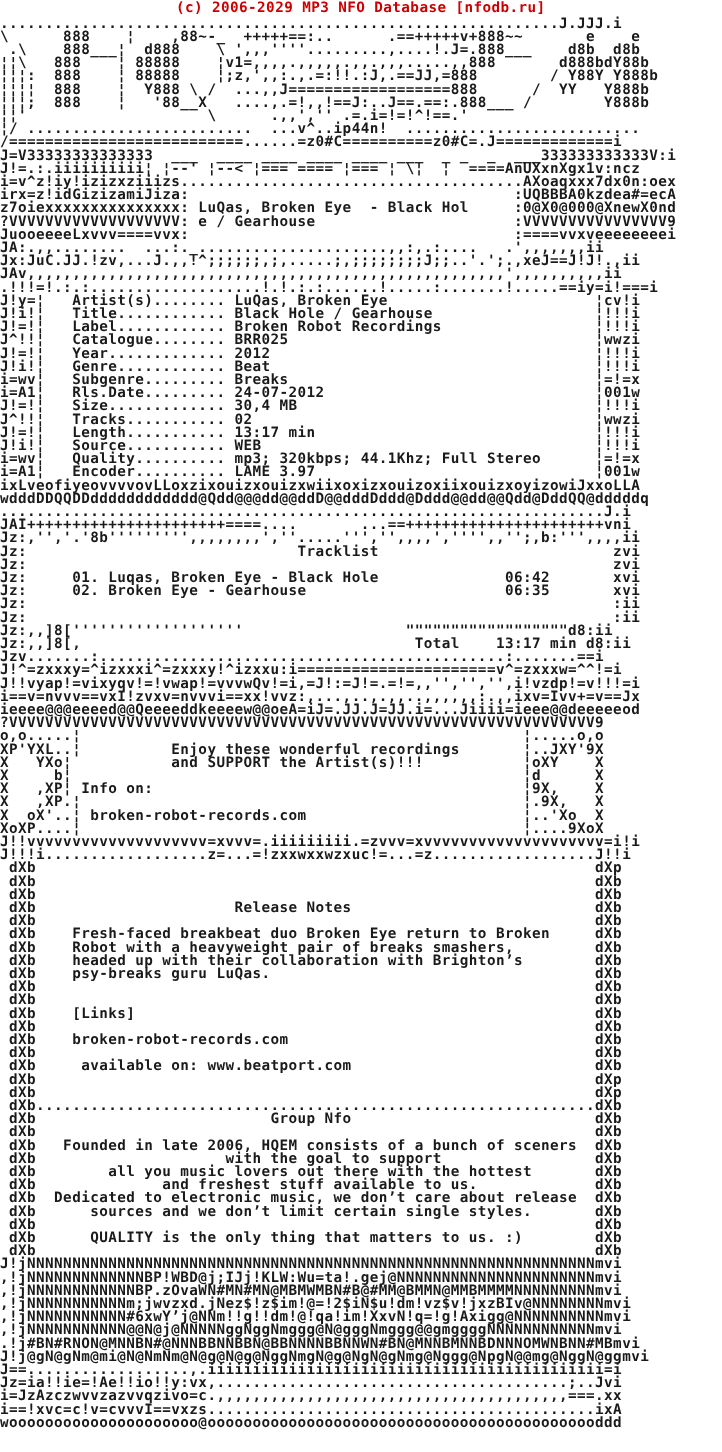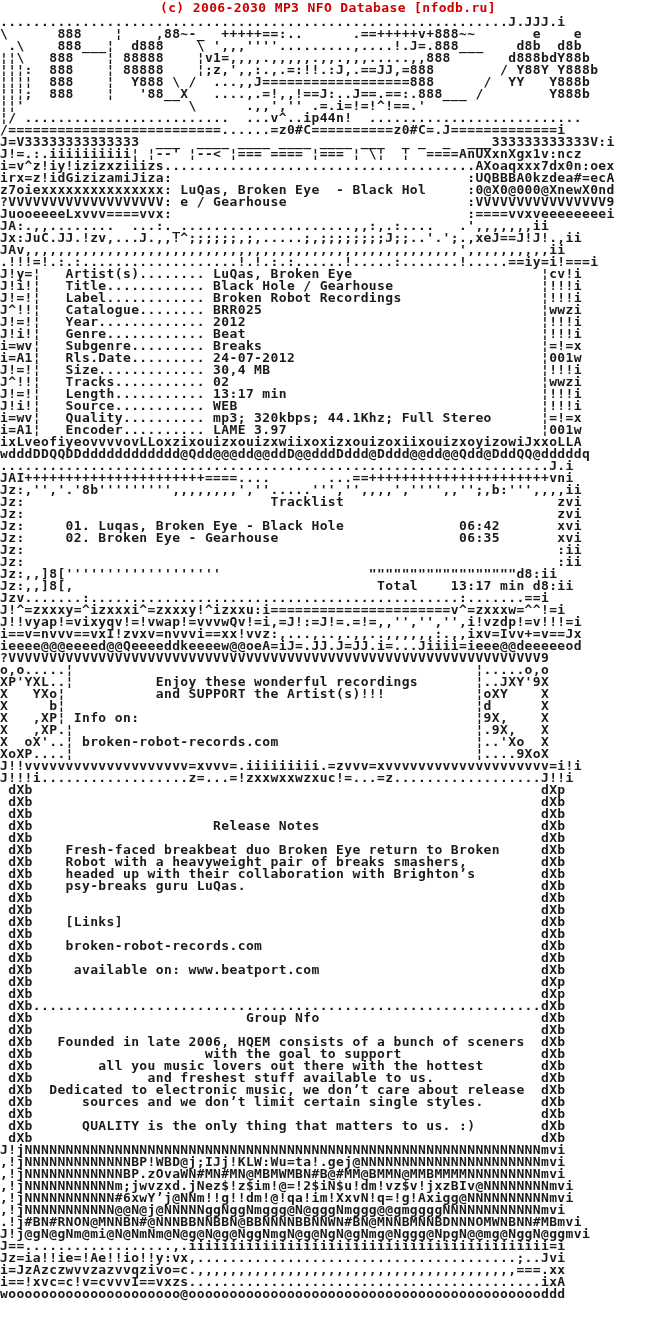--- a/index.html
+++ b/index.html
@@ -28,21 +28,21 @@
     line-height:12px;
     letter-spacing:0.37px;
     color:#1a1a1a;
     white-space:pre;
   }
 </style>
 </head>
 <body>
 
 <div class="nfo-wrap">
-  <div class="nfo-header">(c) 2006-2030 MP3 NFO Database [nfodb.ru]</div>
+  <div class="nfo-header">(c) 2006-2029 MP3 NFO Database [nfodb.ru]</div>
   <pre class="nfo-pre">..............................................................J.JJJ.i
 \      888    ¦    ,88~-_  +++++==:..      .==+++++v+888~~       e    e
  .\    888___¦  d888    \ ',,,''''.........,....!.J=.888___    d8b  d8b
 ¦¦\   888    ¦ 88888    ¦v1=,,,,.,,,,,.,,.,,,.....,,888       d888bdY88b
 ¦¦¦:  888    ¦ 88888    ¦;z,',,:.,.=:!!.:J,.==JJ,=888        / Y88Y Y888b
 ¦¦¦¦  888    ¦  Y888 \ /  ...,,J==================888      /  YY   Y888b
 ¦¦¦;  888    ¦   '88__X   ....,.=!,,!==J:..J==.==:.888___ /        Y888b
 ¦¦'                    \      .,,','' .=.i=!=!^!==.'
 ¦/ .........................  ...v^..ip44n!  ..........................
 /==========================......=z0#C==========z0#C=.J=============i

